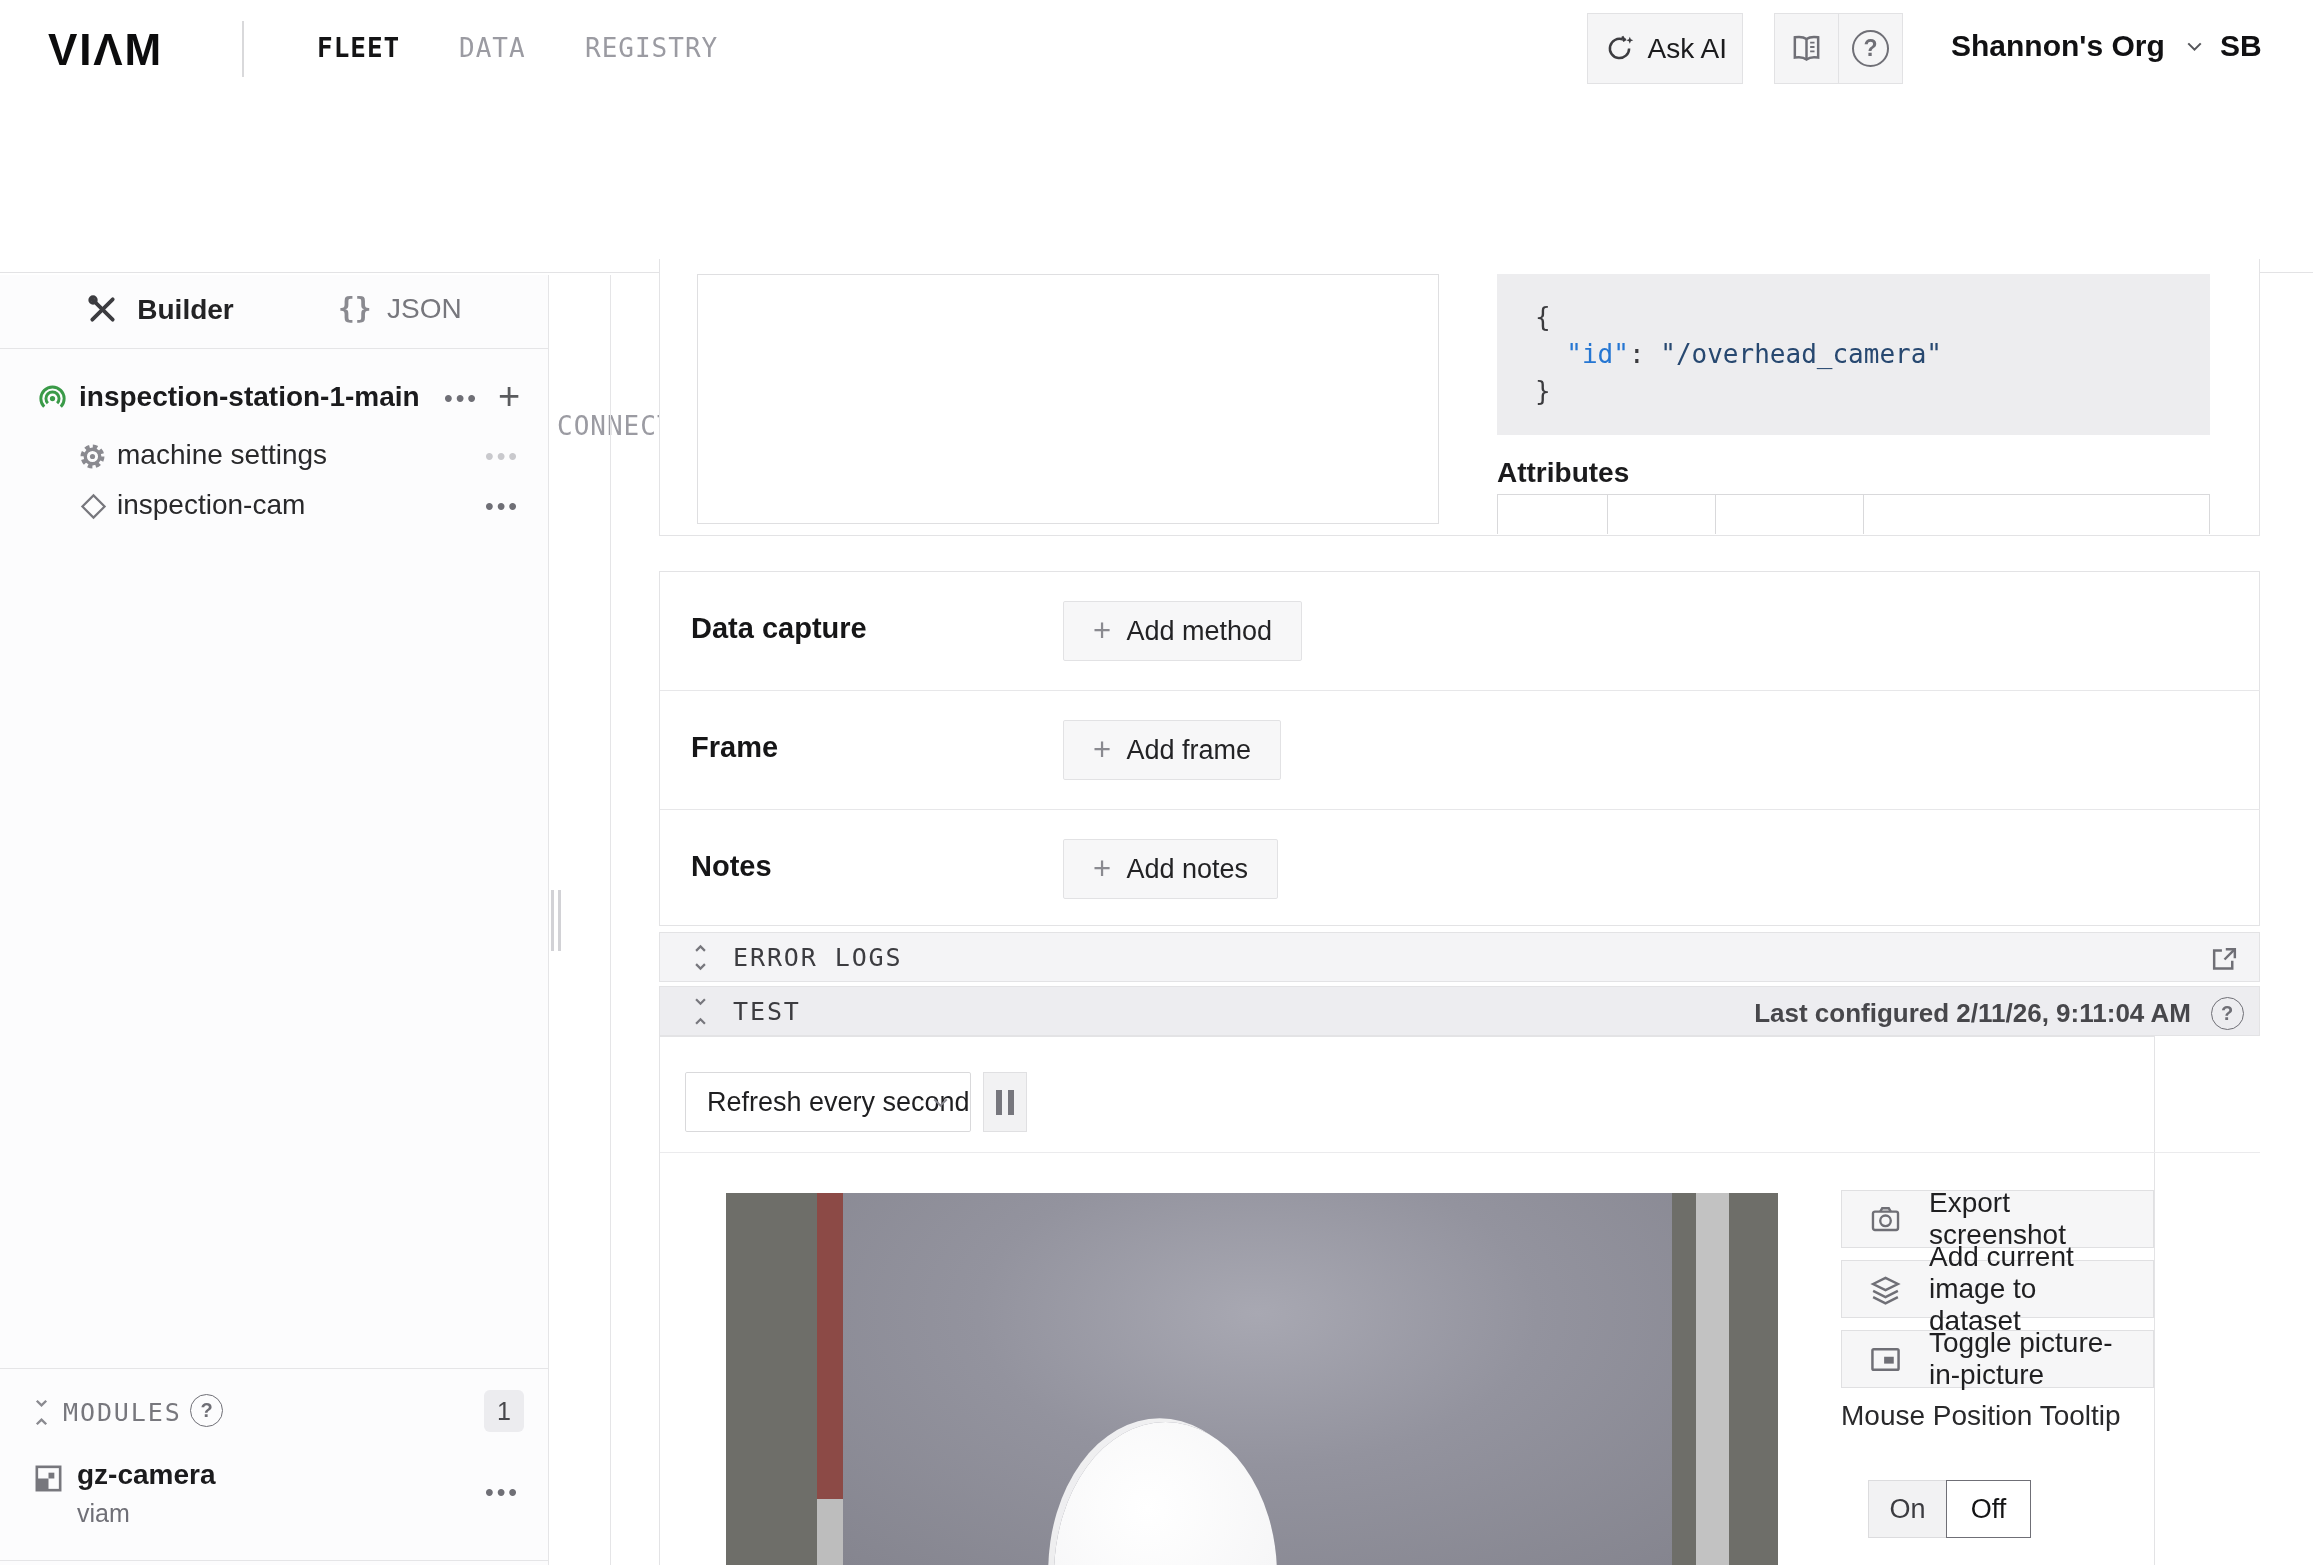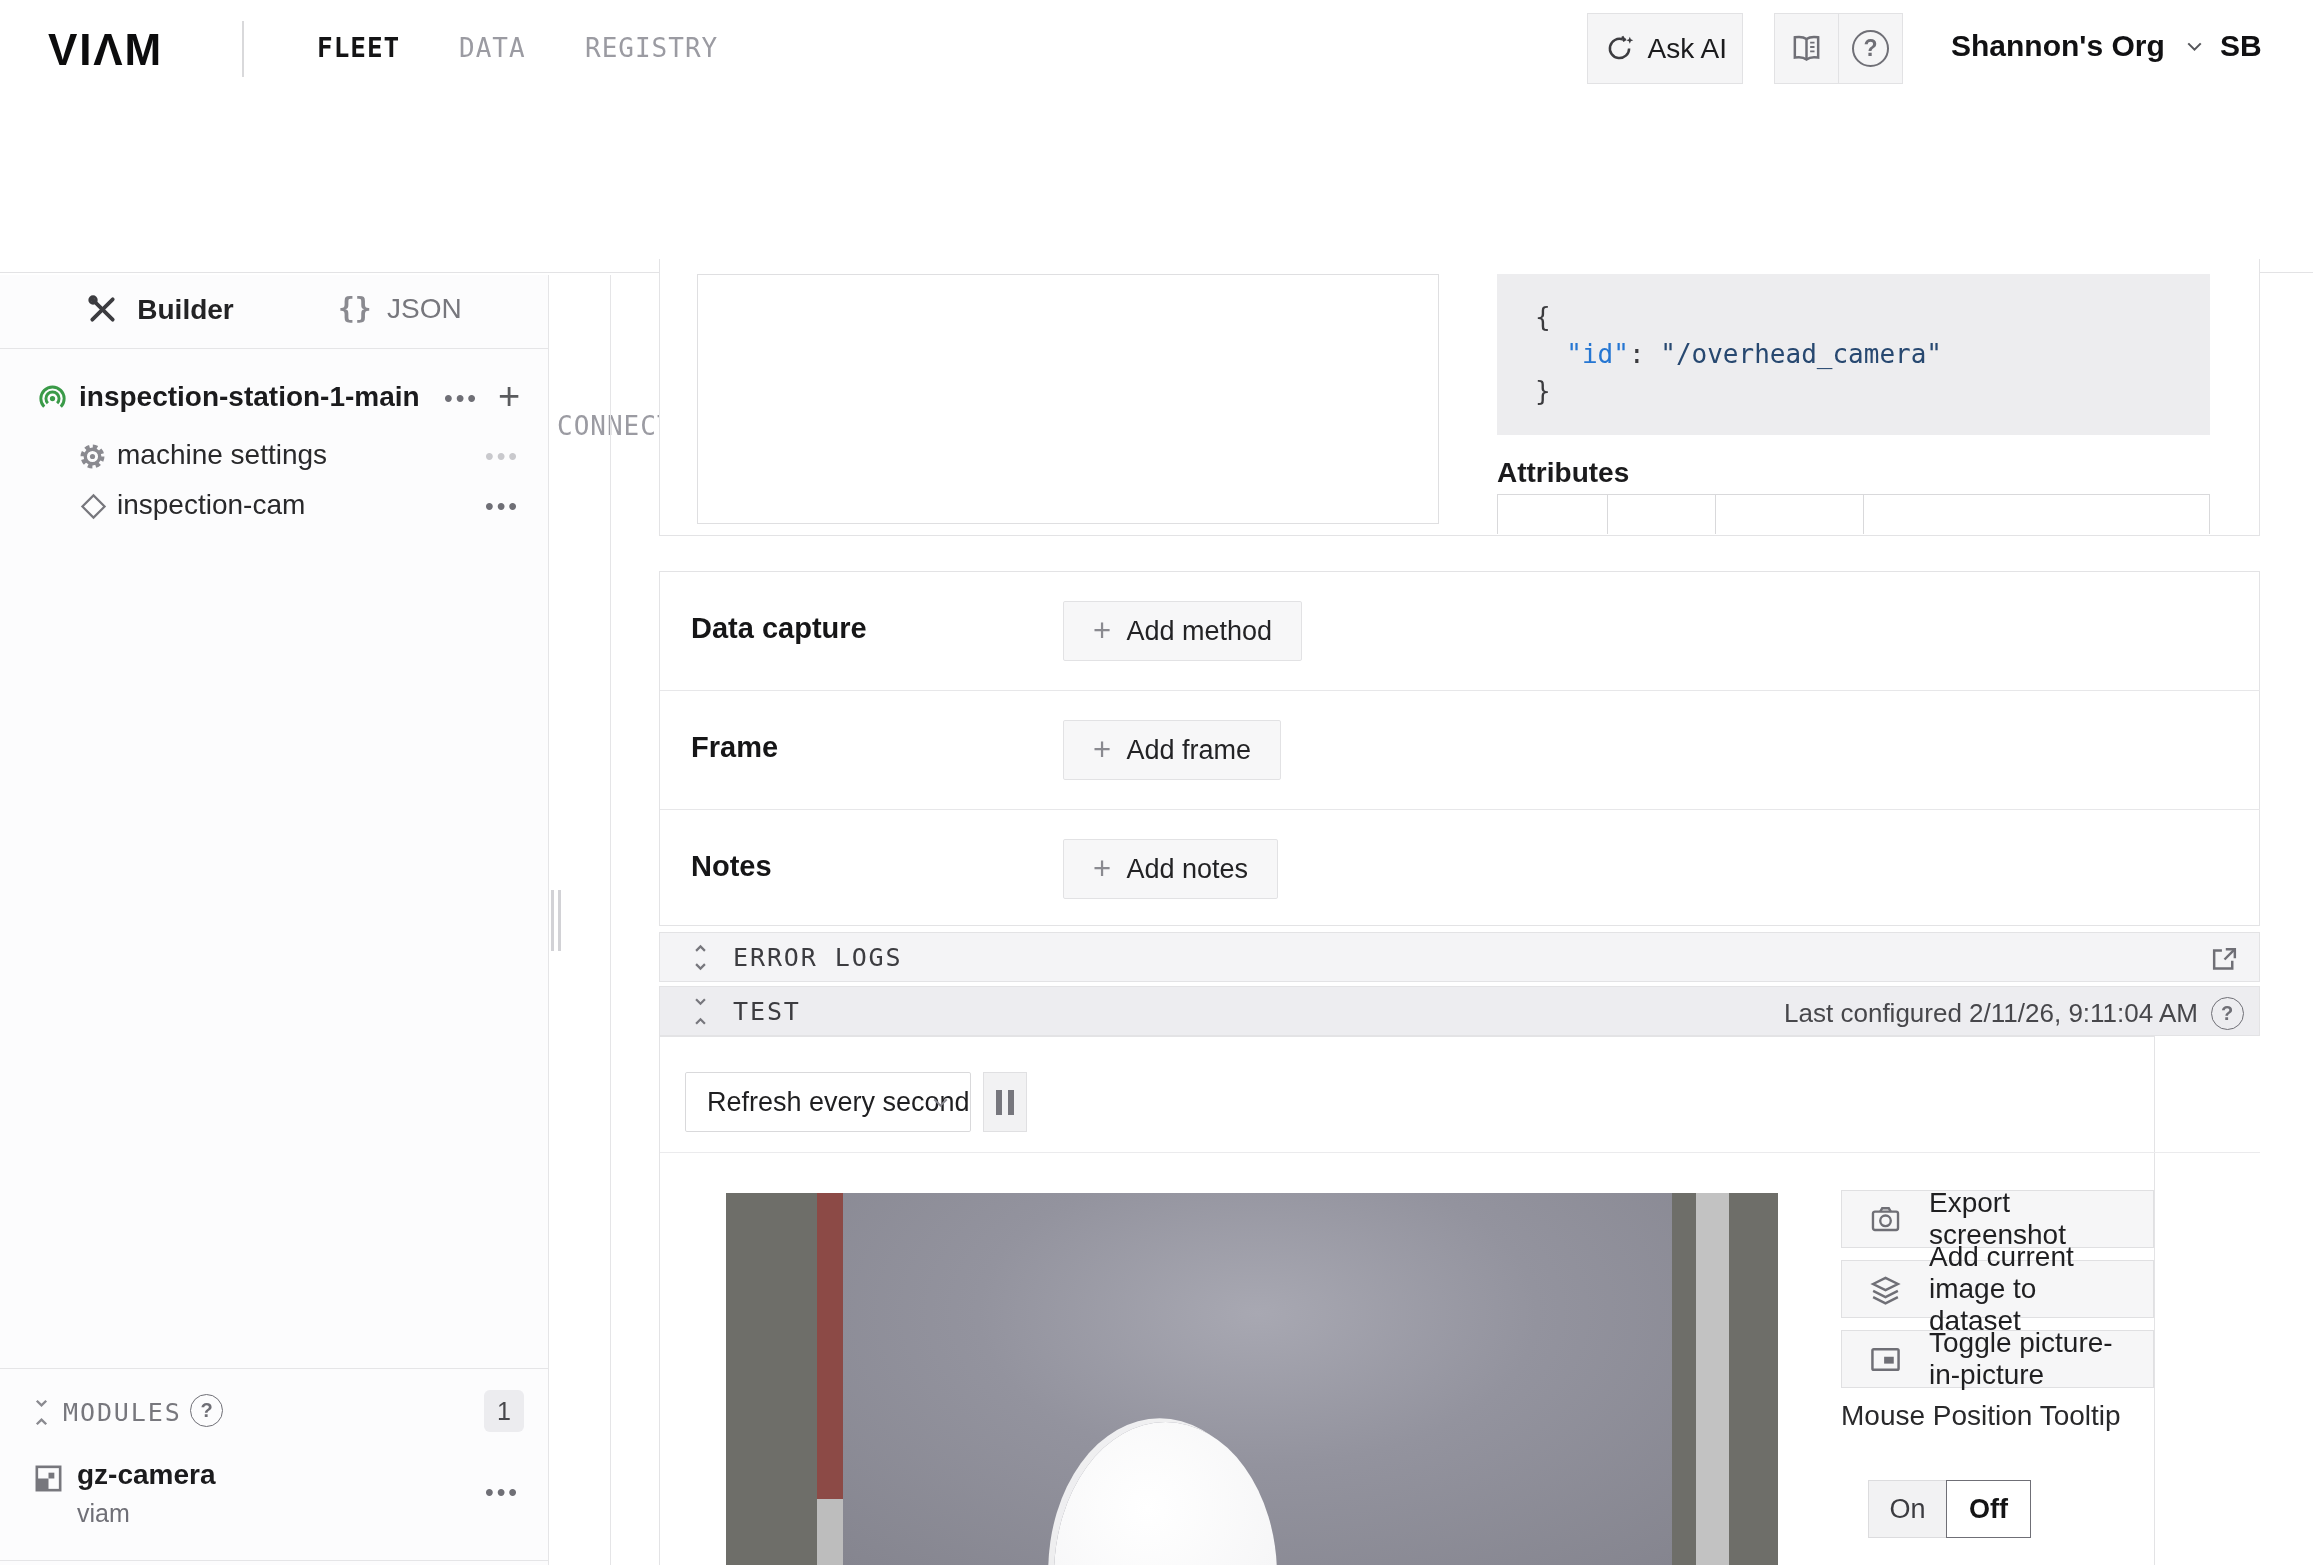--- a/index.html
+++ b/index.html
@@ -107,21 +107,21 @@
   .add-btn { left:403px; top:29px; height:60px; background:#f7f7f8; border:1px solid #e2e2e4; border-radius:1.9px; display:flex; align-items:center; gap:15.4px; padding:0 29px; cursor:pointer; }
   .add-btn .plus { font-size:31px; font-weight:300; color:#8a8a90; }
   .add-btn .blabel { font-size:27px; color:#232325; }
 
   .log-bar { left:659px; width:1601px; height:50px; border:1px solid #e3e3e5; display:flex; align-items:center; }
   #errorlogs-bar { top:932px; background:#f4f4f6; }
   #test-bar { top:986px; background:#ededf0; }
   .log-title { font-size:25px; letter-spacing:1.9px; color:#3c3c40; margin-left:19px; }
   .bar-icon { margin-left:27px; }
   #errorlogs-open { position:absolute; right:19px; top:10.6px; cursor:pointer; }
-  #test-right { position:absolute; right:61px; top:10.6px; font-size:26px; color:#47474b; }
+  #test-right { position:absolute; right:68px; top:10.6px; font-size:26px; color:#47474b;font-weight:bold; }
   #test-help { position:absolute; right:15.4px; top:9.6px; cursor:pointer; }
 
   #card-test { left:659px; top:1036px; width:1496px; height:530px; border-bottom:none; }
   #refresh-select { left:25px; top:35px; width:286px; height:60px; background:#fff; border:1px solid #d9d9db; border-radius:1.9px; display:flex; align-items:center; cursor:pointer; }
   #refresh-select span { font-size:27px; color:#1f1f21; margin-left:21px; }
   #pause-btn { left:323px; top:35px; width:44px; height:60px; background:#f2f2f3; border:1px solid #e0e0e2; display:flex; align-items:center; justify-content:center; gap:6.7px; cursor:pointer; }
   #pause-btn i { display:block; width:5.8px; height:25px; background:#77777d; }
   #test-divider { left:0; top:115px; width:1600px; height:1px; background:#ebebed; }
 
   
@@ -140,21 +140,21 @@
 
   
   .cam-btn { background:#f6f6f7; border:1px solid #e0e0e2; display:flex; align-items:center; gap:27px; padding:0 27px; height:58px; cursor:pointer; }
   .cam-btn span { font-size:28px; color:#1f1f21; }
   #export-btn { left:1181px; top:153px; }
   #dataset-btn { left:1181px; top:223px; }
   #pip-btn { left:1181px; top:293px; }
   #tooltip-label { left:1181px; top:363px; font-size:28px; color:#29292b; }
   #onoff { left:1208px; top:407px; display:flex;margin-top:36px; }
   #on-btn { width:79px; height:58px; background:#f2f2f3; border:1px solid #dcdcde; display:flex; align-items:center; justify-content:center; font-size:27px; color:#3c3c40; cursor:pointer; }
-  #off-btn { width:85px; height:58px; background:#fff; border:1.9px solid #6f6f76; display:flex; align-items:center; justify-content:center; font-size:27px; font-weight:bold; color:#141415; cursor:pointer; margin-left:-1px; }
+  #off-btn { width:85px; height:58px; background:#fff; border:1.9px solid #6f6f76; display:flex; align-items:center; justify-content:center; font-size:27px; font-weight:normal; color:#141415; cursor:pointer; margin-left:-1px; }
 
   svg { display:block; }
 </style>
 </head>
 <body>
 
 <div id="app">
 
   <div id="topnav" class="abs">
     <div id="logo" class="abs">VIΛM</div>

